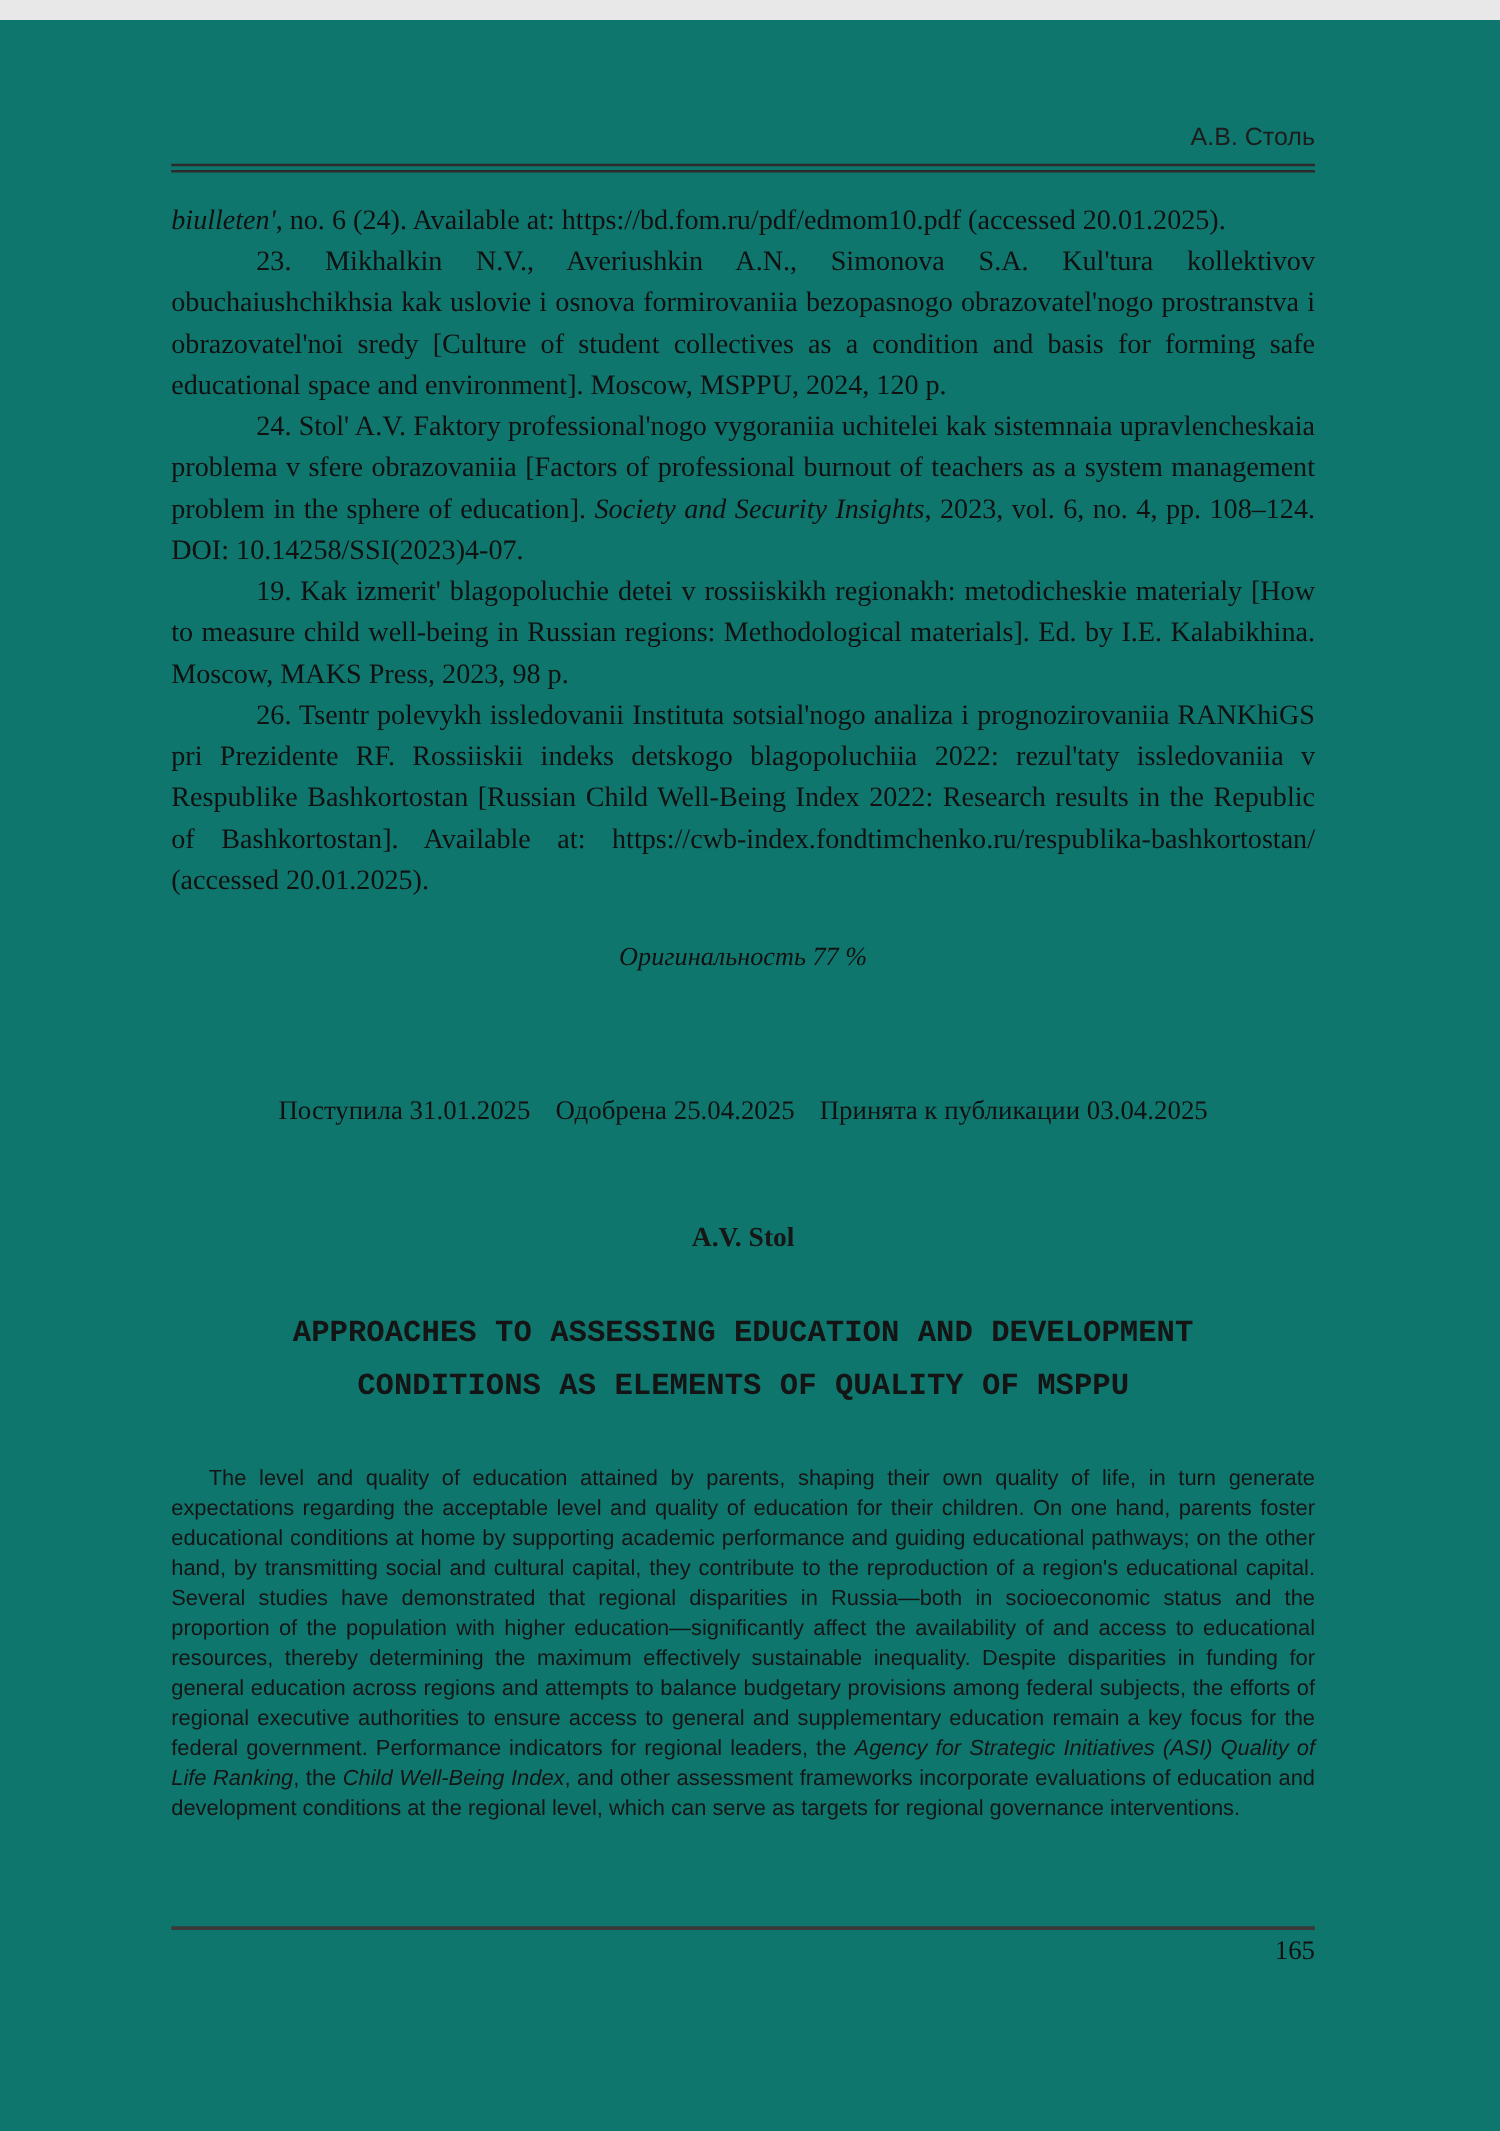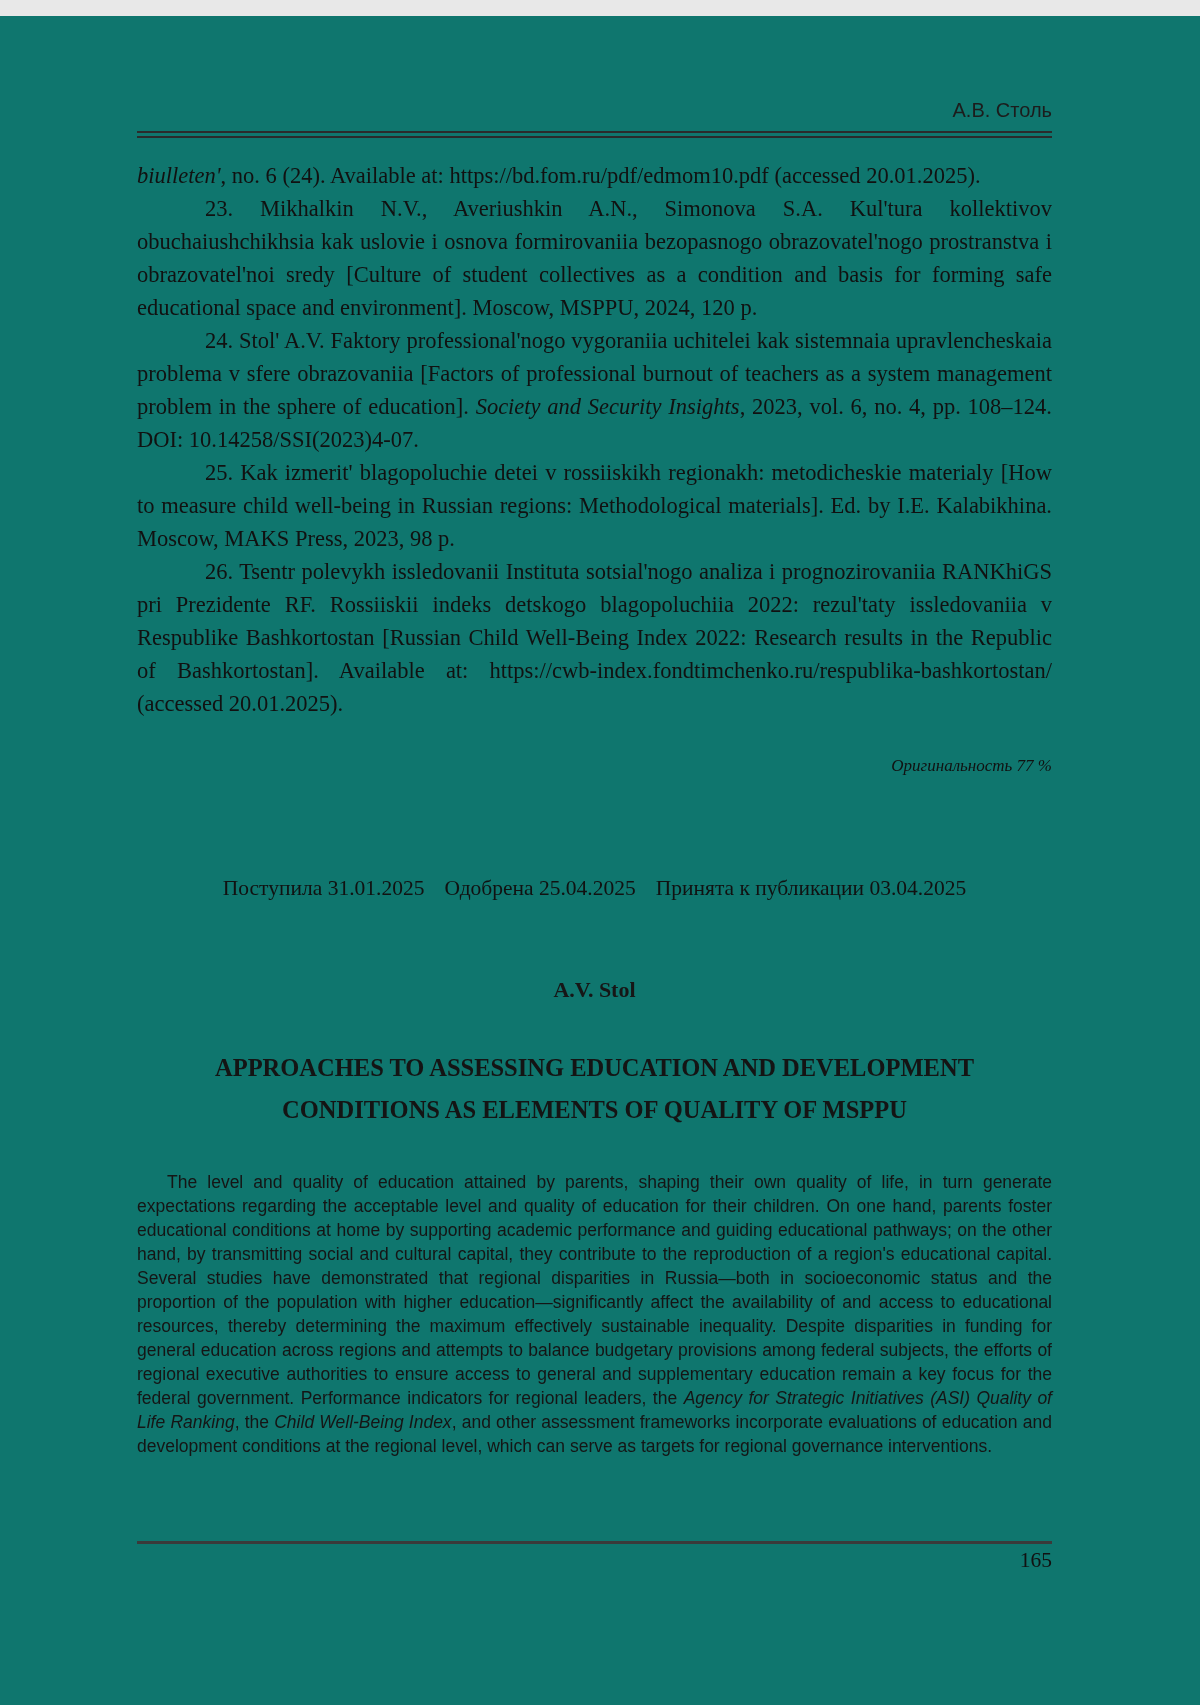--- a/index.html
+++ b/index.html
@@ -38,24 +38,24 @@
     font-size:22.5px;
     line-height:33px;
     text-align:justify;
   }
   p.ref{margin:0;padding:0;}
   p.ind{text-indent:68px;}
   .i{font-style:italic;}
   
   .orig{
     margin-top:29px;
-    text-align:right;
+    text-align:center;
     font-family:"Liberation Serif",serif;
     font-style:italic;
-    font-size:17px;
+    font-size:21px;
     line-height:33px;
   }
   
   .dates{
     margin-top:93px;
     display:flex;
     justify-content:center;
     gap:20px;
     font-family:"Liberation Serif",serif;
     font-size:21.5px;
@@ -68,21 +68,21 @@
     text-align:center;
     font-family:Liberation Serif, serif;
     font-weight:bold;
     font-size:22px;
     line-height:26px;
     color:#161616;
   }
   .title{
     margin-top:44px;
     text-align:center;
-    font-family:Liberation Serif, serif;
+    font-family:Liberation Mono, monospace;
     font-weight:bold;
     font-size:24.5px;
     line-height:42px;
     color:#141414;
   }
   
   .abstract{
     margin-top:39px;
     font-family:"Liberation Sans",sans-serif;
     font-size:17.5px;
@@ -114,21 +114,21 @@
 <div class="page">
   <div class="content">
 
     <div class="hdr-author">А.В. Столь</div>
     <div class="hdr-rule"></div>
 
     <div class="body-text">
       <p class="ref"><span class="i">biulleten'</span><span>, no. 6 (24). Available at: https://bd.fom.ru/pdf/edmom10.pdf (accessed 20.01.2025).</span></p>
       <p class="ref ind">23. Mikhalkin N.V., Averiushkin A.N., Simonova S.A. Kul'tura kollektivov obuchaiushchikhsia kak uslovie i osnova formirovaniia bezopasnogo obrazovatel'nogo prostranstva i obrazovatel'noi sredy [Culture of student collectives as a condition and basis for forming safe educational space and environment]. Moscow, MSPPU, 2024, 120 p.</p>
       <p class="ref ind"><span>24. Stol' A.V. Faktory professional'nogo vygoraniia uchitelei kak sistemnaia upravlencheskaia problema v sfere obrazovaniia [Factors of professional burnout of teachers as a system management problem in the sphere of education]. </span><span class="i">Society and Security Insights</span><span>, 2023, vol. 6, no. 4, pp. 108–124. DOI: 10.14258/SSI(2023)4-07.</span></p>
-      <p class="ref ind">25. Kak izmerit' blagopoluchie detei v rossiiskikh regionakh: metodicheskie materialy [How to measure child well-being in Russian regions: Methodological materials]. Ed. by I.E. Kalabikhina. Moscow, MAKS Press, 2023, 98 p.</p>
+      <p class="ref ind">19. Kak izmerit' blagopoluchie detei v rossiiskikh regionakh: metodicheskie materialy [How to measure child well-being in Russian regions: Methodological materials]. Ed. by I.E. Kalabikhina. Moscow, MAKS Press, 2023, 98 p.</p>
       <p class="ref ind">26. Tsentr polevykh issledovanii Instituta sotsial'nogo analiza i prognozirovaniia RANKhiGS pri Prezidente RF. Rossiiskii indeks detskogo blagopoluchiia 2022: rezul'taty issledovaniia v Respublike Bashkortostan [Russian Child Well-Being Index 2022: Research results in the Republic of Bashkortostan]. Available at: https://cwb-index.fondtimchenko.ru/respublika-bashkortostan/ (accessed 20.01.2025).</p>
     </div>
 
     <div class="orig">Оригинальность 77 %</div>
 
     <div class="dates">
       <span>Поступила 31.01.2025</span>
       <span>Одобрена 25.04.2025</span>
       <span>Принята к публикации 03.04.2025</span>
     </div>

